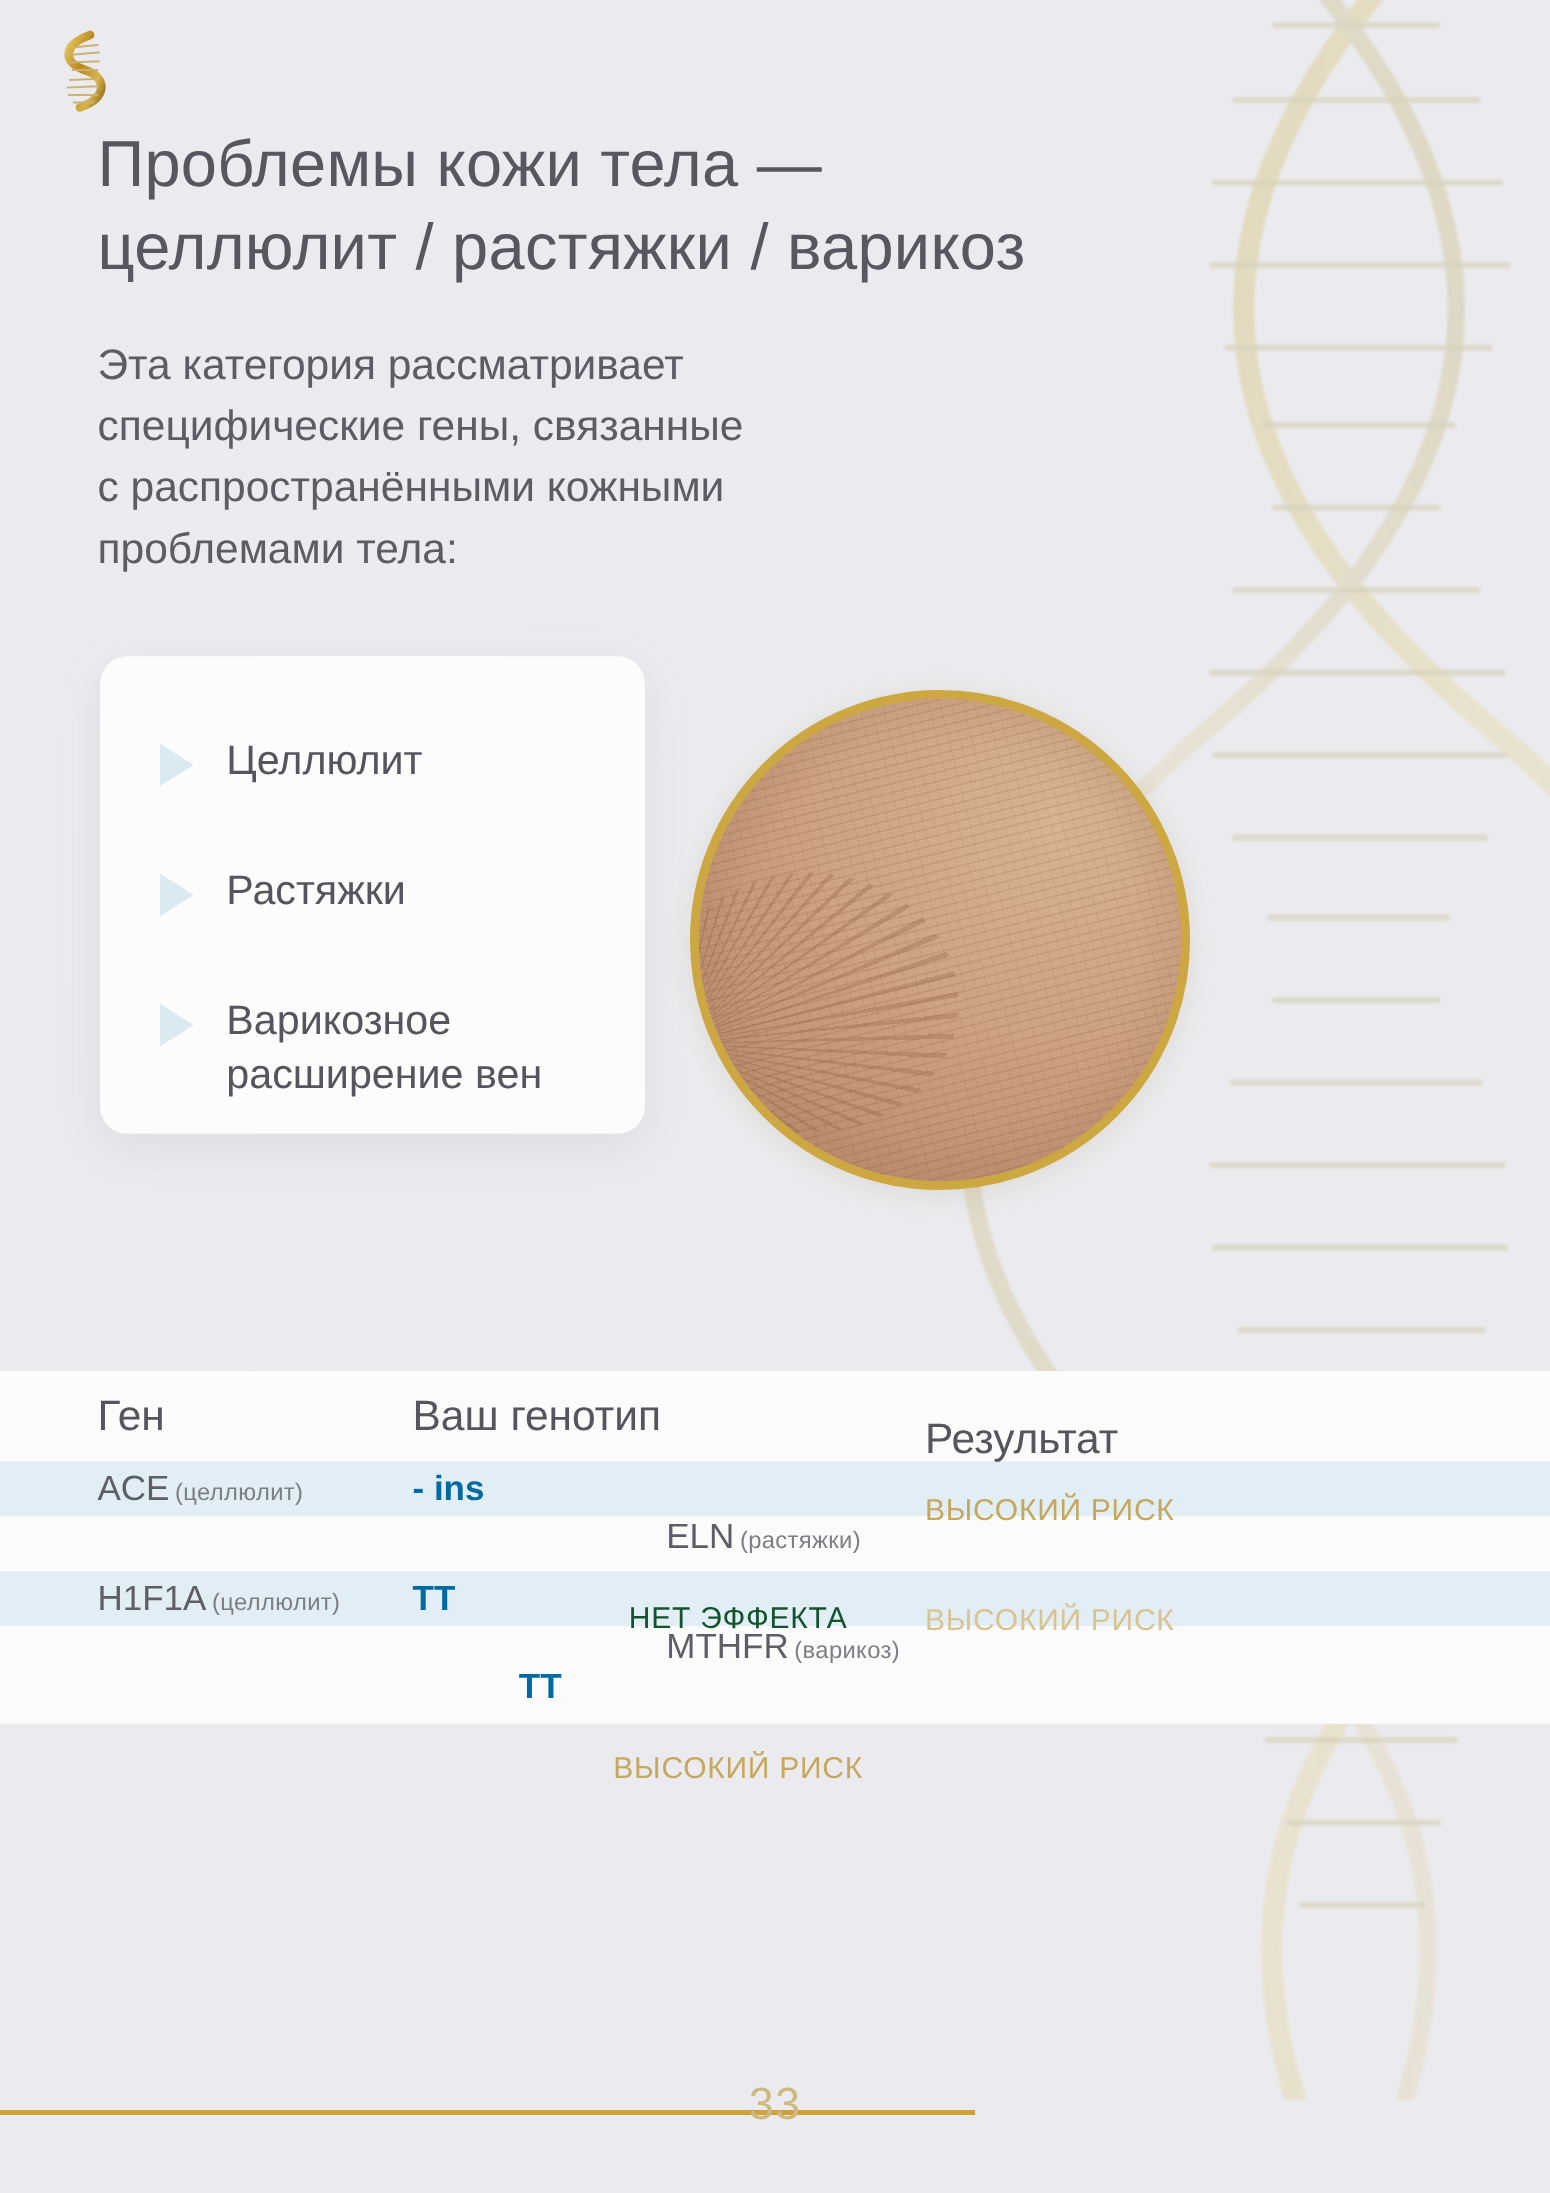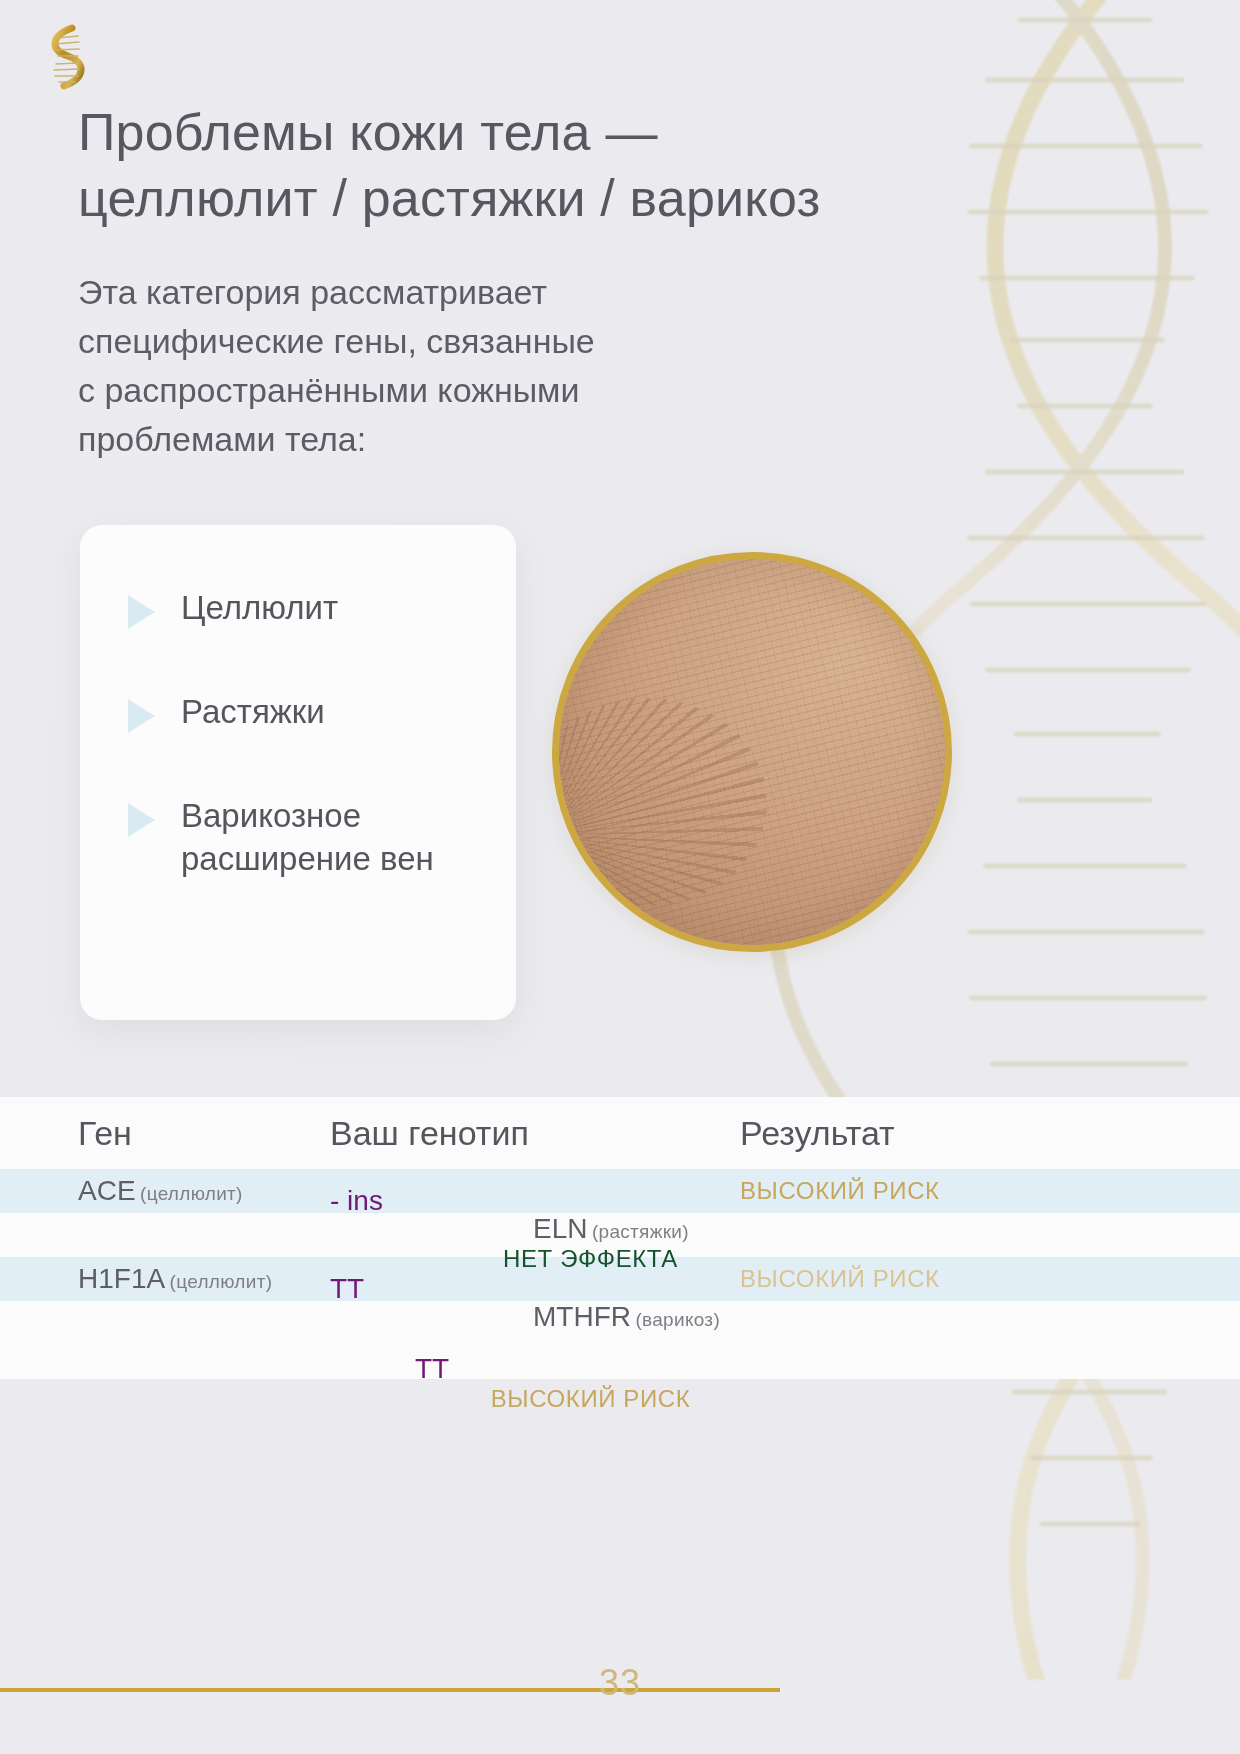--- a/index.html
+++ b/index.html
@@ -46,21 +46,21 @@
   }
   .intro{
     position:absolute; left:78px; top:268px; width:740px; z-index:4;
     font-size:34px; font-weight:300; line-height:1.44;
     color:#5c5c64;
   }
 
   
   .bullet-card{
     position:absolute; left:80px; top:525px;
-    width:436px; height:495px;
+    width:436px; height:382px;
     background:#fcfcfc;
     border-radius:22px;
     box-shadow:0 10px 34px rgba(120,120,140,.13);
     z-index:4;
     padding:62px 30px 30px 30px;
   }
   .bullet-row{ display:flex; align-items:flex-start; margin-bottom:62px; }
   .bullet-row:last-child{ margin-bottom:0; }
   .tri{
     width:0;height:0;flex:0 0 auto;
@@ -115,30 +115,30 @@
     padding-bottom:34px;
   }
   .t-row{ display:flex; align-items:center; }
   .t-head{ height:72px; background:#fbfbfb; }
   .t-body-row{ height:44px; }
   .t-body-row.alt{ background:#e1eef5; }
   .t-body-row.plain{ background:#fbfbfb;flex-direction:column; }
 
   .c-gene{ width:330px; padding-left:78px; }
   .c-geno{ width:410px; }
-  .c-res { flex:1; padding-right:59px; }
+  .c-res { flex:1; padding-right:59px;margin-top:36px; }
 
   .t-head .c-gene, .t-head .c-geno, .t-head .c-res{
     font-size:34px; font-weight:300; color:#55555d;
   }
   .t-head .c-res{ text-align:left; }
 
   .gene-name{ font-size:28px; font-weight:300; color:#5e5e66; }
   .gene-sub { font-size:19px; font-weight:300; color:#7e7e86; letter-spacing:.3px; }
-  .geno-val { font-size:28px; font-weight:400; color:#701a75;margin-top:20px; }
+  .geno-val { font-size:28px; font-weight:700; color:#0369a1; }
   .res-val  { font-size:24px; font-weight:400; letter-spacing:.6px; }
   .res-val.risk { color:#c6a75e; }
   .res-val.none { color:#14532d; }
   .res-val.risk-pale { color:#d9c491; }
 
   
   .foot-rule{
     position:absolute; left:0; top:1688px; width:780px; height:4px;
     background:#cda236; z-index:6;
   }

